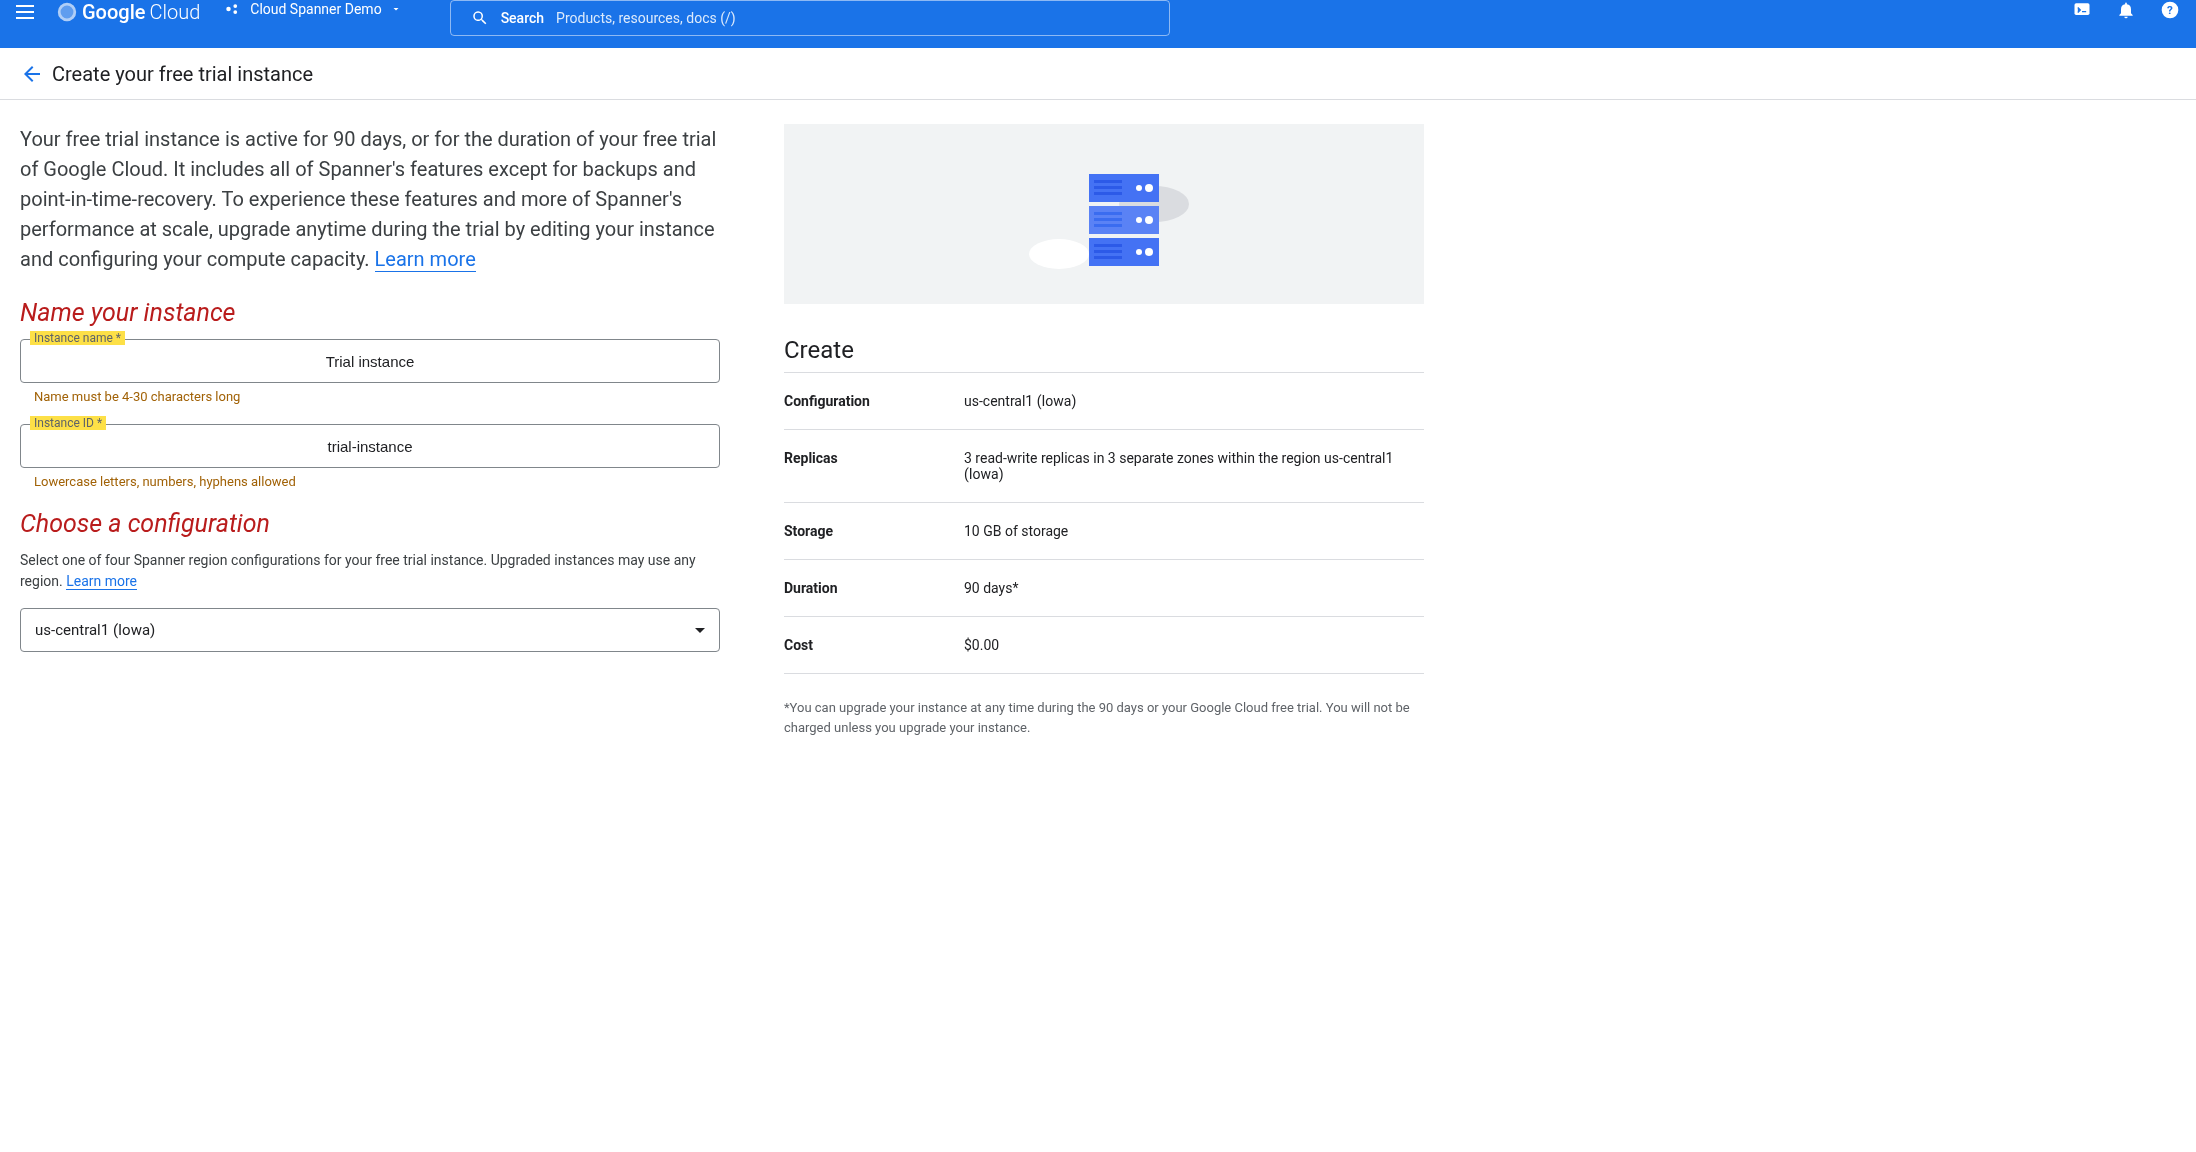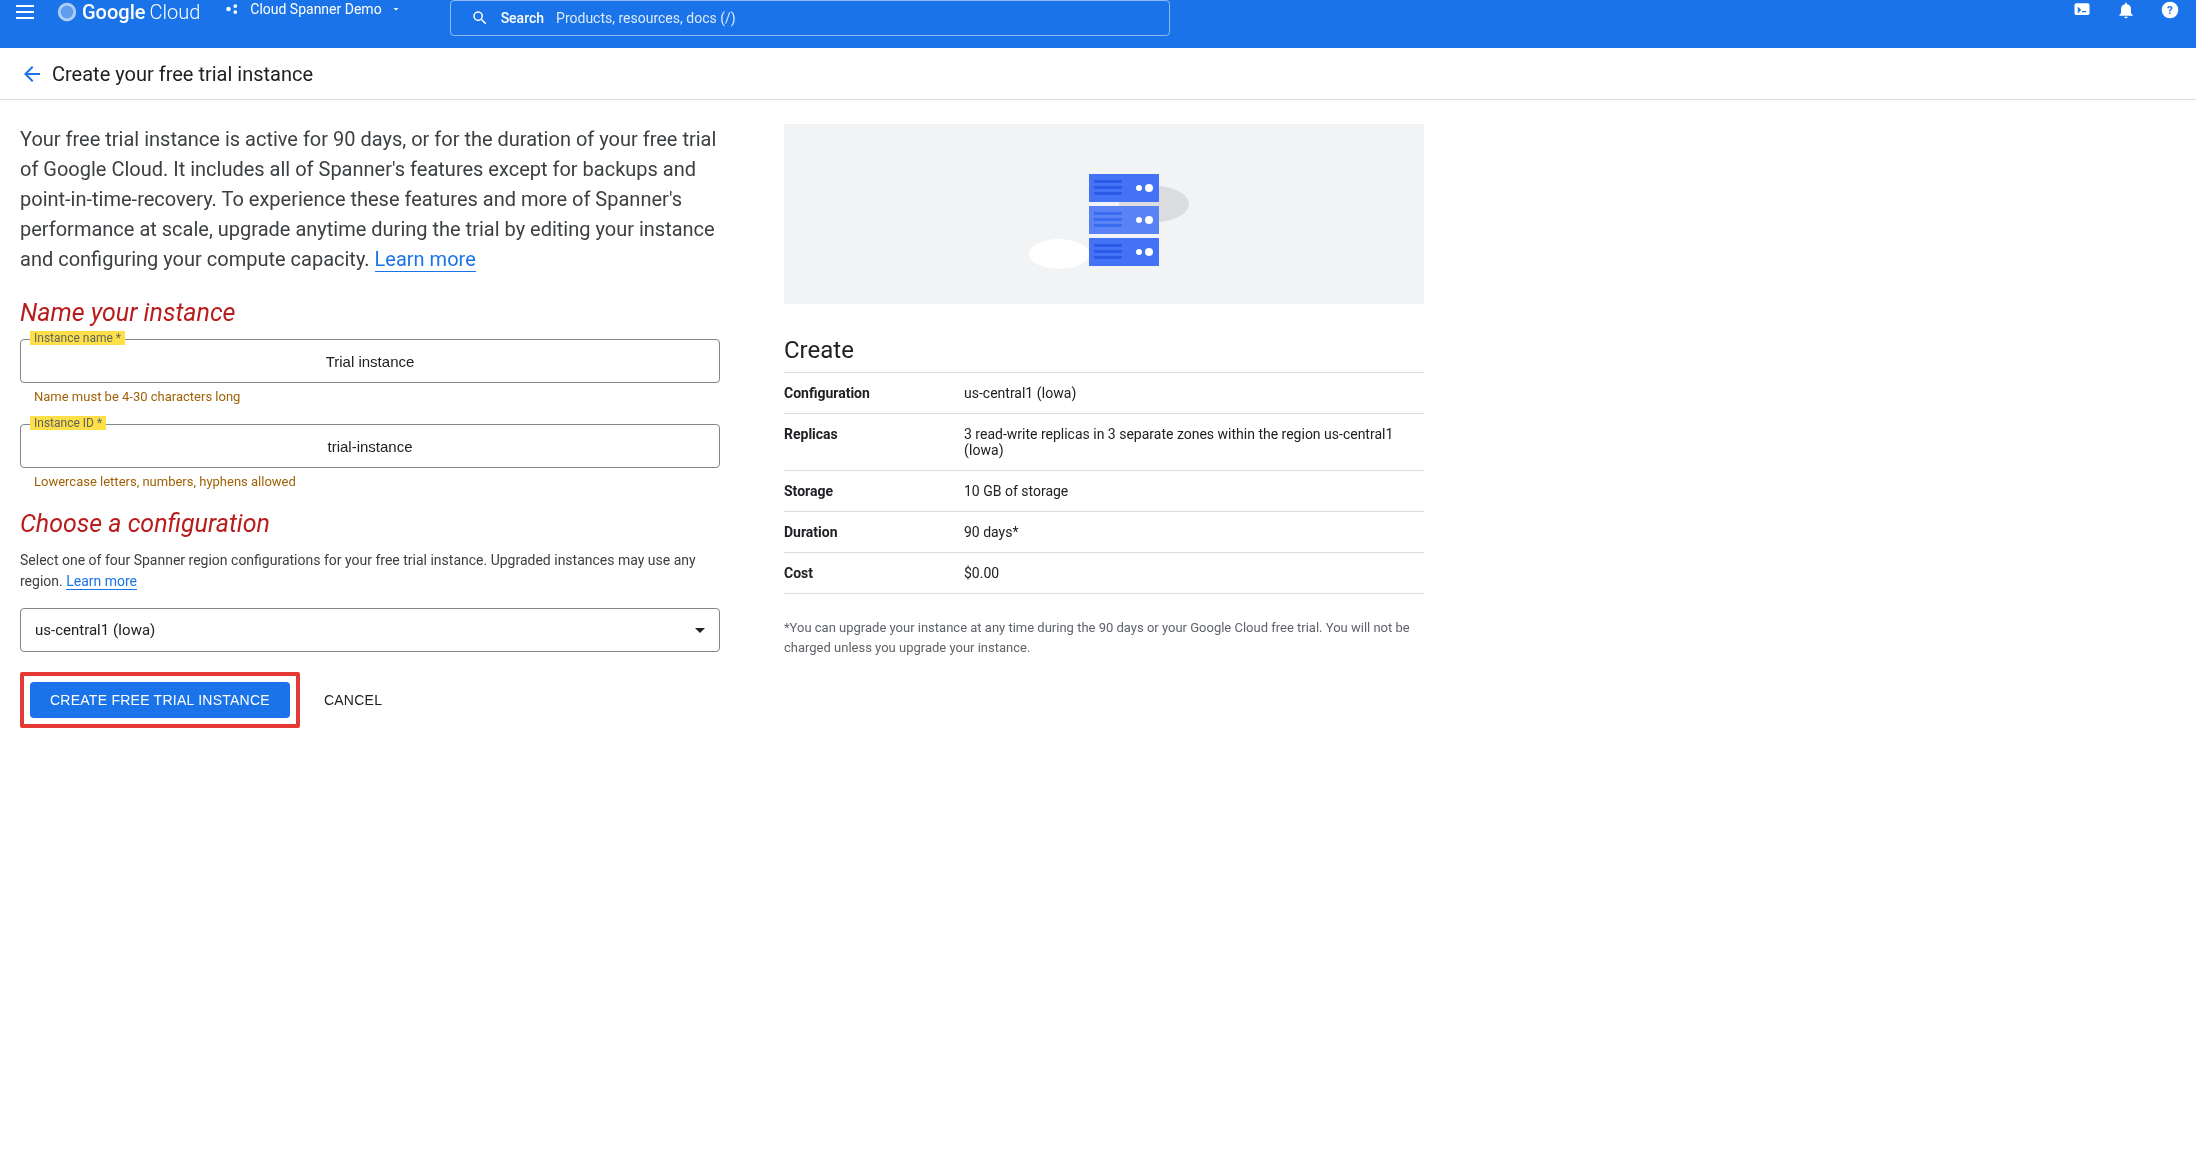--- a/index.html
+++ b/index.html
@@ -44,21 +44,21 @@
   .button-row { display: flex; align-items: center; gap: 24px; }
   .highlight-box { border: 4px solid #e53935; padding: 6px; border-radius: 2px; display: inline-block; }
   .primary-btn { background: #1a73e8; color: #fff; border: none; height: 36px; padding: 0 20px; border-radius: 4px; font-size: 14px; font-weight: 500; letter-spacing: 0.25px; cursor: pointer; text-transform: uppercase; }
   .cancel-btn { background: none; border: none; color: #202124; font-size: 14px; font-weight: 500; letter-spacing: 0.25px; cursor: pointer; text-transform: uppercase; }
   
   .illustration { width: 100%; height: 180px; background: #f1f3f4; display: flex; align-items: center; justify-content: center; margin-bottom: 32px; position: relative; overflow: hidden; }
   
   .summary-heading { font-size: 24px; font-weight: 400; margin-bottom: 8px; }
   .summary-table { width: 100%; border-collapse: collapse; }
   .summary-table tr { border-top: 1px solid #dadce0; border-bottom: 1px solid #dadce0; }
-  .summary-table td { padding: 12px 0; font-size: 14px; vertical-align: top; }
+  .summary-table td { padding: 20px 0; font-size: 14px; vertical-align: top; }
   .summary-table td:first-child { font-weight: 700; width: 180px; }
   .footnote { font-size: 13px; color: #5f6368; margin-top: 24px; line-height: 1.5; }
   
   svg { display: block; }
 </style>
 </head>
 <body>
 
 <div class="header">
   <div class="hamburger">
@@ -139,26 +139,20 @@
       <span>Select one of four Spanner region configurations for your free trial instance. Upgraded instances may use any region. </span><a href="#" class="learn-more">Learn more</a>
     </p>
 
     <div class="select-field">
       <div class="select-input">
         <span>us-central1 (Iowa)</span>
         <span class="caret-down"></span>
       </div>
     </div>
 
-    <div class="button-row">
-      <span class="highlight-box">
-        <button class="primary-btn">CREATE FREE TRIAL INSTANCE</button>
-      </span>
-      <button class="cancel-btn">CANCEL</button>
-    </div>
   </div>
 
   <div class="right-col">
     <div class="illustration">
       <svg width="200" height="140" viewBox="0 0 200 140">
         <ellipse cx="150" cy="60" rx="35" ry="18" fill="#dadce0"></ellipse>
         <ellipse cx="55" cy="110" rx="30" ry="15" fill="#fff"></ellipse>
         <rect x="85" y="30" width="70" height="28" fill="#4472f4"></rect>
         <rect x="85" y="62" width="70" height="28" fill="#5a82f5"></rect>
         <rect x="85" y="94" width="70" height="28" fill="#4472f4"></rect>

